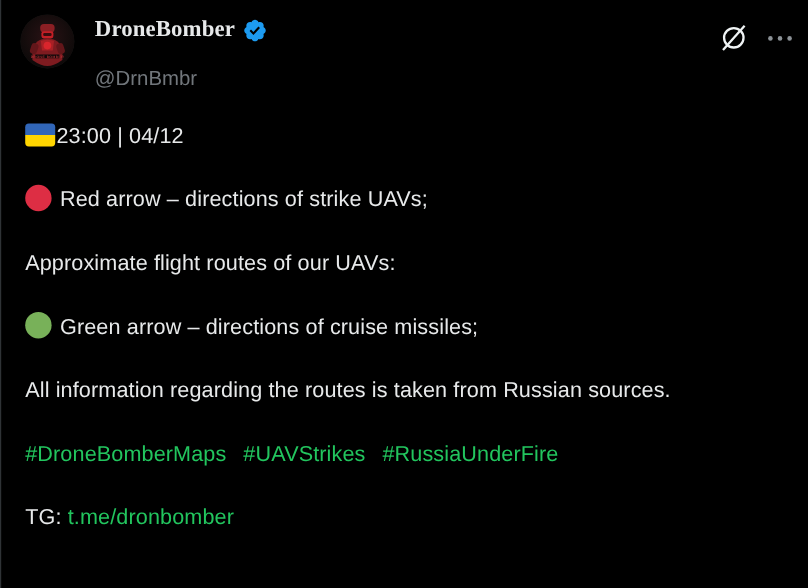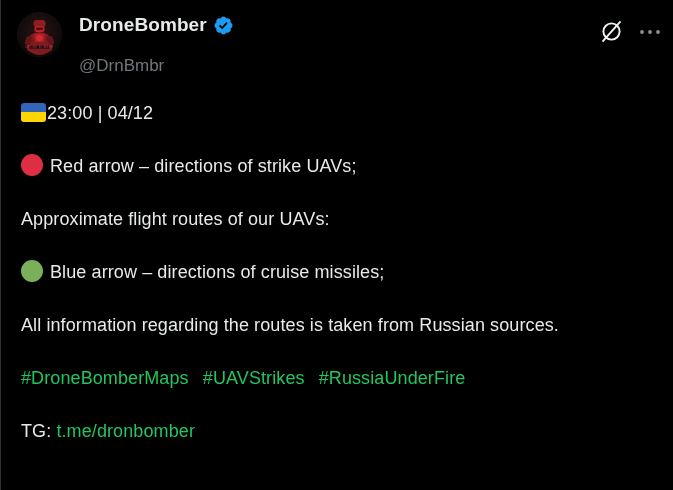--- a/index.html
+++ b/index.html
@@ -35,20 +35,21 @@
     display: flex;
     align-items: center;
     gap: 6px;
     cursor: pointer;
   }
   .display-name {
     font-size: 19px;
     font-weight: bold;
     color: #e7e9ea;
     letter-spacing: 0.1px;
+    font-family: Liberation Serif, serif;
   }
   .verified-badge { width: 21px; height: 21px; display: inline-block; }
   .handle {
     font-size: 17px;
     color: #71767b;
     margin-top: 20px;
   }
   .header-actions {
     position: absolute;
     top: 6px; right: 0;
@@ -158,21 +159,21 @@
   </div>
 
   <div class="para">
     <span class="emoji-circle emoji-red"></span><span>Red arrow – directions of strike UAVs;</span>
   </div>
 
   <div class="para">Approximate flight routes of our UAVs:</div>
 
 
   <div class="para">
-    <span class="emoji-circle emoji-green"></span><span>Blue arrow – directions of cruise missiles;</span>
+    <span class="emoji-circle emoji-green"></span><span>Green arrow – directions of cruise missiles;</span>
   </div>
 
   <div class="para">All information regarding the routes is taken from Russian sources.</div>
 
   <div class="para">
     <a class="tweet-link hashtag">#DroneBomberMaps</a>
     <a class="tweet-link hashtag">#UAVStrikes</a>
     <a class="tweet-link hashtag">#RussiaUnderFire</a>
   </div>
 

